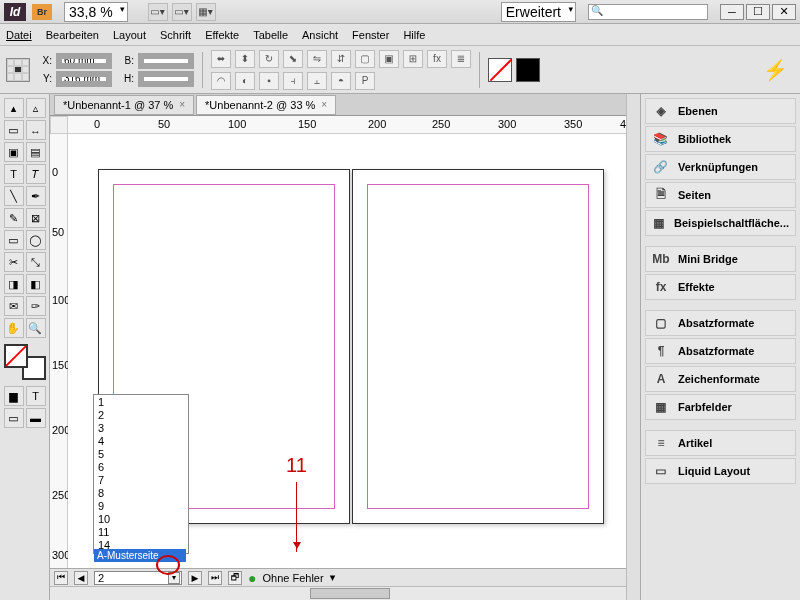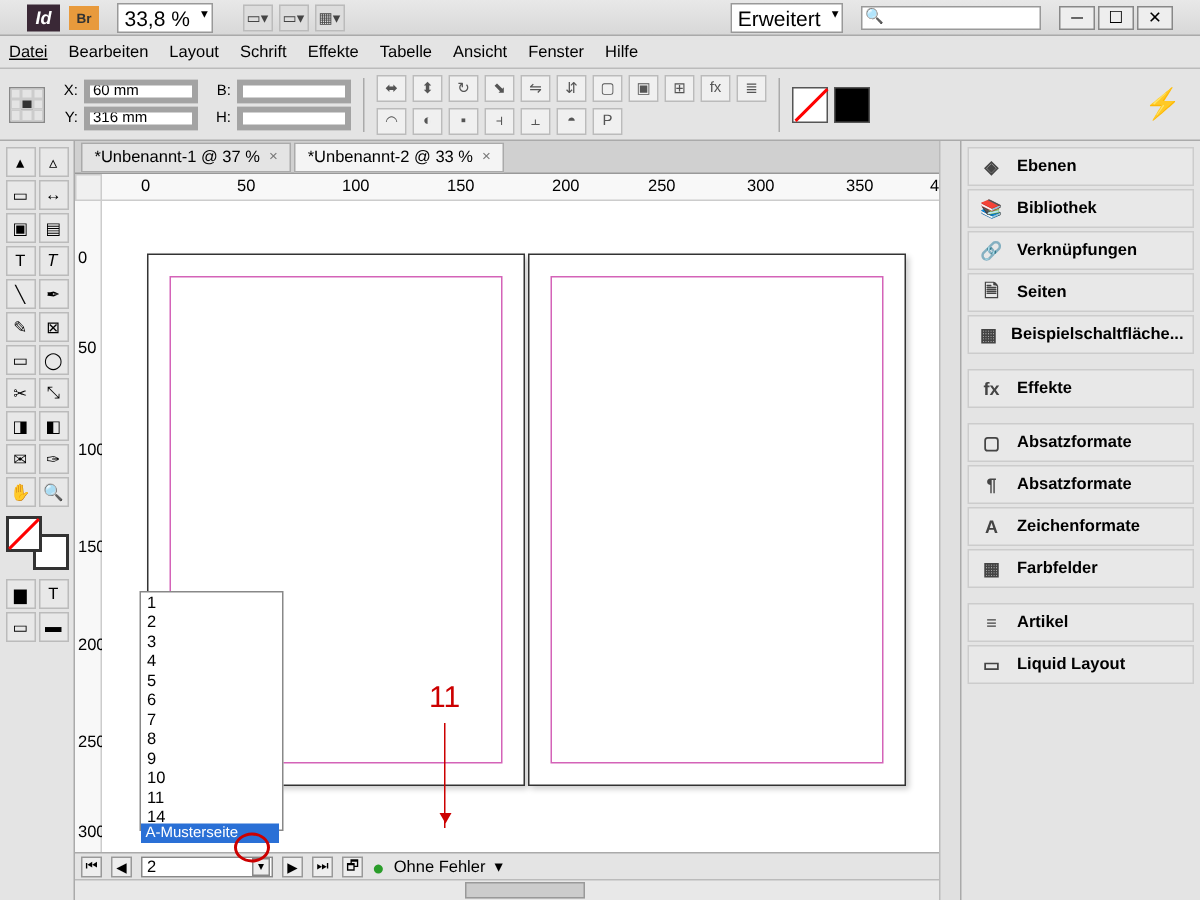--- a/index.html
+++ b/index.html
@@ -1,37 +1,37 @@
 <!DOCTYPE html>
 <html><head>
 <meta charset="utf-8">
 <style>
 * { margin: 0; padding: 0; box-sizing: border-box; font-family: Tahoma, Arial, sans-serif; font-size: 11px; }
 body { width: 800px; height: 600px; background: #d4d4d4; overflow: hidden; position: relative; }
-.titlebar { height: 24px; background: linear-gradient(#e8e8e8, #d8d8d8); display: flex; align-items: center; padding: 0 18px; border-bottom: 1px solid #aaa; }
+.titlebar { height: 24px; background: linear-gradient(#e8e8e8, #d8d8d8); display: flex; align-items: center; padding: 0 4px; border-bottom: 1px solid #aaa; }
 .id-logo { width: 22px; height: 18px; background: #3a2836; color: #fff; display: flex; align-items: center; justify-content: center; font-weight: bold; font-style: italic; font-size: 12px; margin-right: 6px; }
 .br-logo { width: 20px; height: 16px; background: #e89a3c; color: #333; display: flex; align-items: center; justify-content: center; font-size: 9px; font-weight: bold; margin-right: 12px; }
 .zoom-display { display: flex; align-items: center; gap: 4px; margin-right: 20px; }
 .toolbar-dd { background: #fff; border: 1px solid #999; padding: 1px 14px 1px 4px; font-size: 14px; position: relative; }
 .toolbar-dd::after { content: "▾"; position: absolute; right: 2px; top: 1px; font-size: 9px; }
 .tb-icon-group { display: flex; gap: 4px; align-items: center; }
 .tb-icon { width: 20px; height: 18px; background: #ddd; border: 1px solid #bbb; display: flex; align-items: center; justify-content: center; font-size: 10px; color: #444; }
 .spacer { flex: 1; }
 .search-box { background: #fff; border: 1px solid #999; width: 120px; height: 16px; padding: 0 4px 0 18px; position: relative; }
 .search-box::before { content: "🔍"; position: absolute; left: 2px; top: 0; font-size: 10px; }
 .win-controls { display: flex; gap: 2px; margin-left: 12px; }
 .win-btn { width: 24px; height: 16px; background: #eee; border: 1px solid #888; display: flex; align-items: center; justify-content: center; font-size: 11px; }
 .menubar { height: 22px; background: #e4e4e4; display: flex; align-items: center; padding: 0 6px; gap: 14px; border-bottom: 1px solid #bbb; }
 .menu-item { cursor: default; }
 .menu-item u { text-decoration: underline; text-align: center; }
 .control-bar { height: 48px; background: #e4e4e4; display: flex; align-items: center; padding: 4px 6px; gap: 8px; border-bottom: 1px solid #aaa; }
 .xy-group { display: flex; flex-direction: column; gap: 2px; }
 .xy-row { display: flex; align-items: center; gap: 4px; }
 .xy-label { width: 14px; text-align: right; font-size: 10px; }
-.xy-input { width: 76px; height: 16px; background: #fff; border: 4px solid #a3a3a3; padding: 0 2px; font-size: 10px; }
+.xy-input { width: 56px; height: 16px; background: #fff; border: 6px solid #a3a3a3; padding: 0 2px; font-size: 10px; }
 .ref-point { width: 24px; height: 24px; border: 1px solid #888; display: grid; grid-template-columns: repeat(3, 1fr); grid-template-rows: repeat(3, 1fr); }
 .ref-point div { border: 1px solid #ccc; }
 .ref-point div.active { background: #333; }
 .sep { width: 1px; height: 36px; background: #aaa; }
 .ctrl-icons { display: flex; flex-wrap: wrap; gap: 4px; width: 260px; }
 .ctrl-ic { width: 20px; height: 18px; background: #f0f0f0; border: 1px solid #bbb; font-size: 10px; display: flex; align-items: center; justify-content: center; color: #555; }
 .fill-stroke { display: flex; gap: 4px; }
 .fs-box { width: 24px; height: 24px; border: 1px solid #555; position: relative; }
 .fs-none { background: #fff; }
 .fs-none::after { content: ""; position: absolute; width: 30px; height: 2px; background: red; top: 10px; left: -3px; transform: rotate(-45deg); }
@@ -339,20 +339,24 @@
       <div class="panel-btn">
         <span class="ic">🗎</span>
         <span>Seiten</span>
       </div>
       <div class="panel-btn">
         <span class="ic">▦</span>
         <span>Beispielschaltfläche...</span>
       </div>
       <div class="panel-sep"></div>
       <div class="panel-btn">
+        <span class="ic">Mb</span>
+        <span>Mini Bridge</span>
+      </div>
+      <div class="panel-btn">
         <span class="ic">fx</span>
         <span>Effekte</span>
       </div>
       <div class="panel-sep"></div>
       <div class="panel-btn">
         <span class="ic">▢</span>
         <span>Absatzformate</span>
       </div>
       <div class="panel-btn">
         <span class="ic">¶</span>

